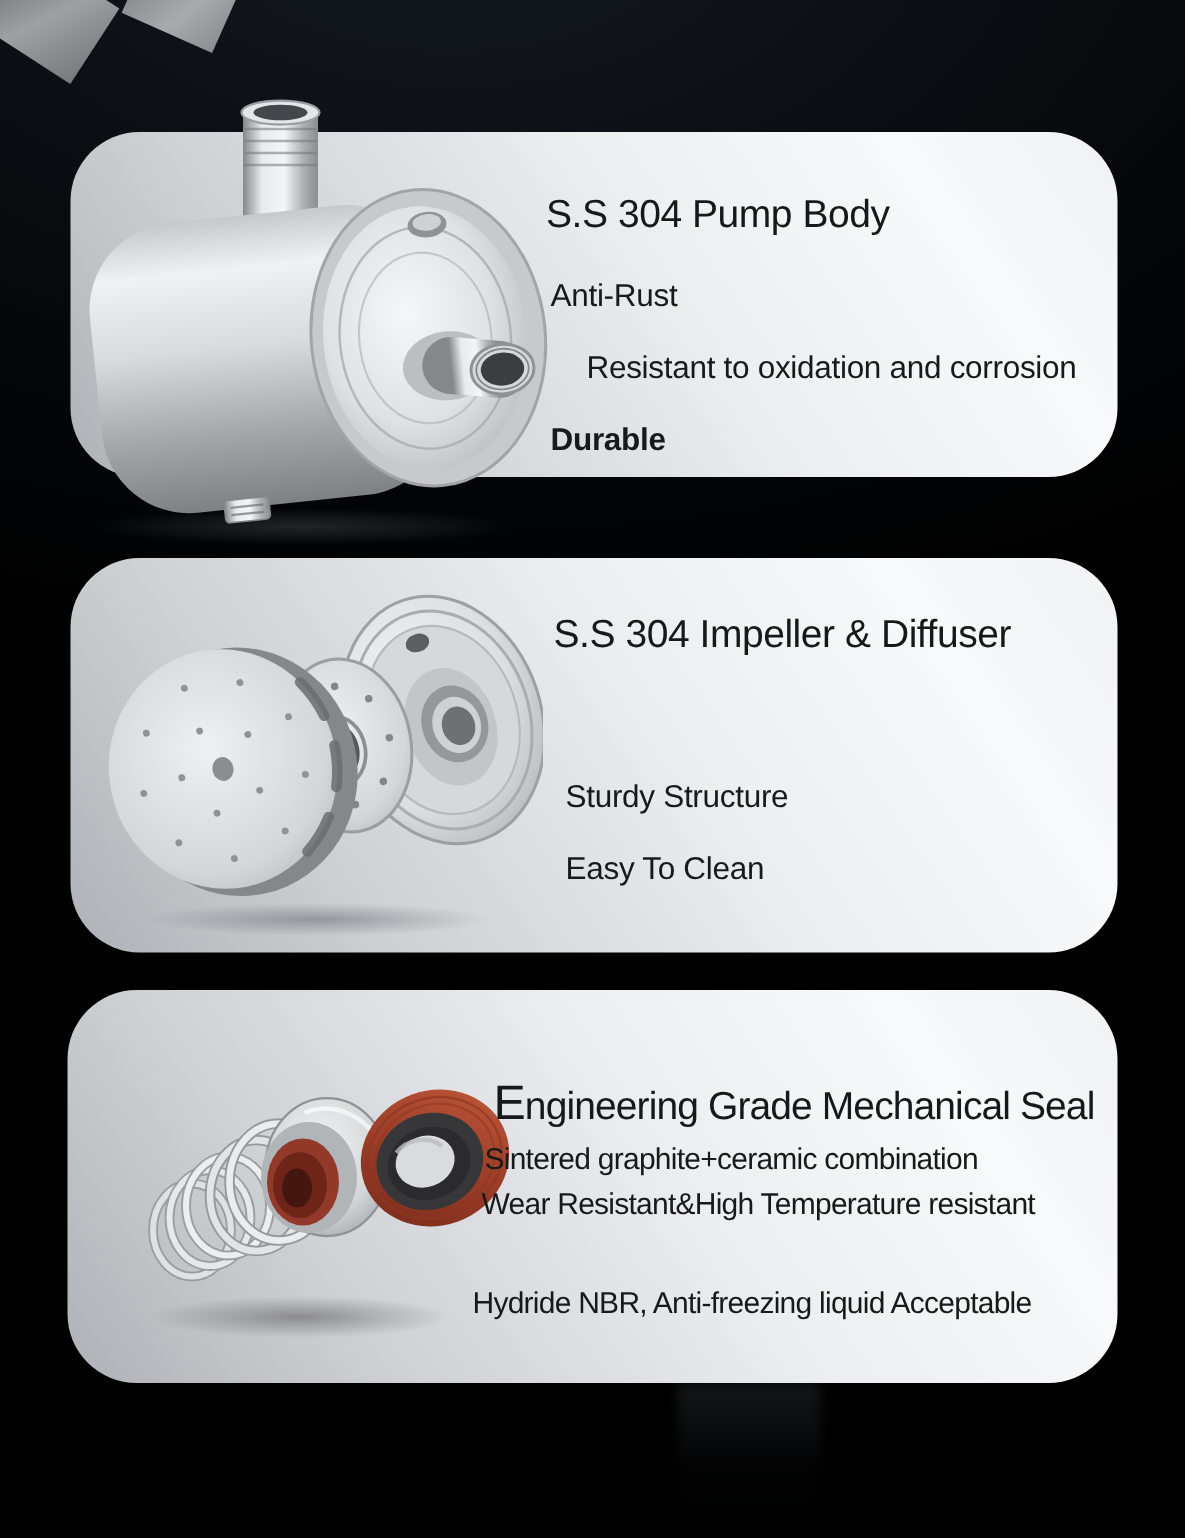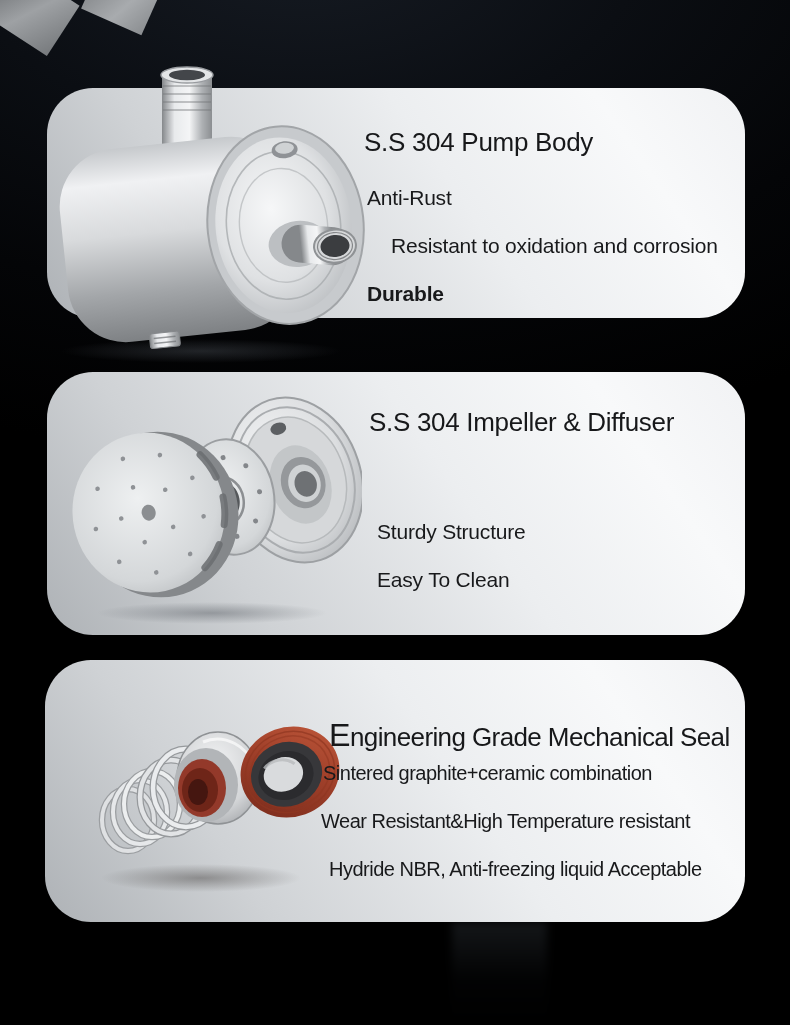--- a/index.html
+++ b/index.html
@@ -54,22 +54,22 @@
     white-space:nowrap; line-height:1.15;
   }
   .card-1 .f1{ left:320px; top:98px; }
   .card-1 .f2{ left:320px; top:146px;margin-left:24px; }
   .card-1 .f3{ left:320px; top:194px; font-weight:bold; }
   .card-2 .f1{ left:330px; top:100px; }
   .card-2 .f2{ left:330px; top:148px; }
   .card-2 .f3{ left:330px; top:196px; font-weight:normal; }
   .card-3 .feat{ font-size:20px; letter-spacing:-0.5px; }
   .card-3 .f1{ left:278px; top:102px; }
-  .card-3 .f2{ left:276px; top:150px; }
-  .card-3 .f3{ left:284px; top:198px; }
+  .card-3 .f2{ left:276px; top:132px; }
+  .card-3 .f3{ left:270px; top:198px; }
 
   .illus{ position:absolute; display:block; }
   .card-1 .illus{ left:-6px;  top:-24px; width:330px; height:300px; }
   .card-2 .illus{ left:5px;   top:10px;  width:310px; height:250px; }
   .card-3 .illus{ left:8px;   top:20px;  width:300px; height:230px; }
 </style>
 </head>
 <body>
 
 <div class="page">

